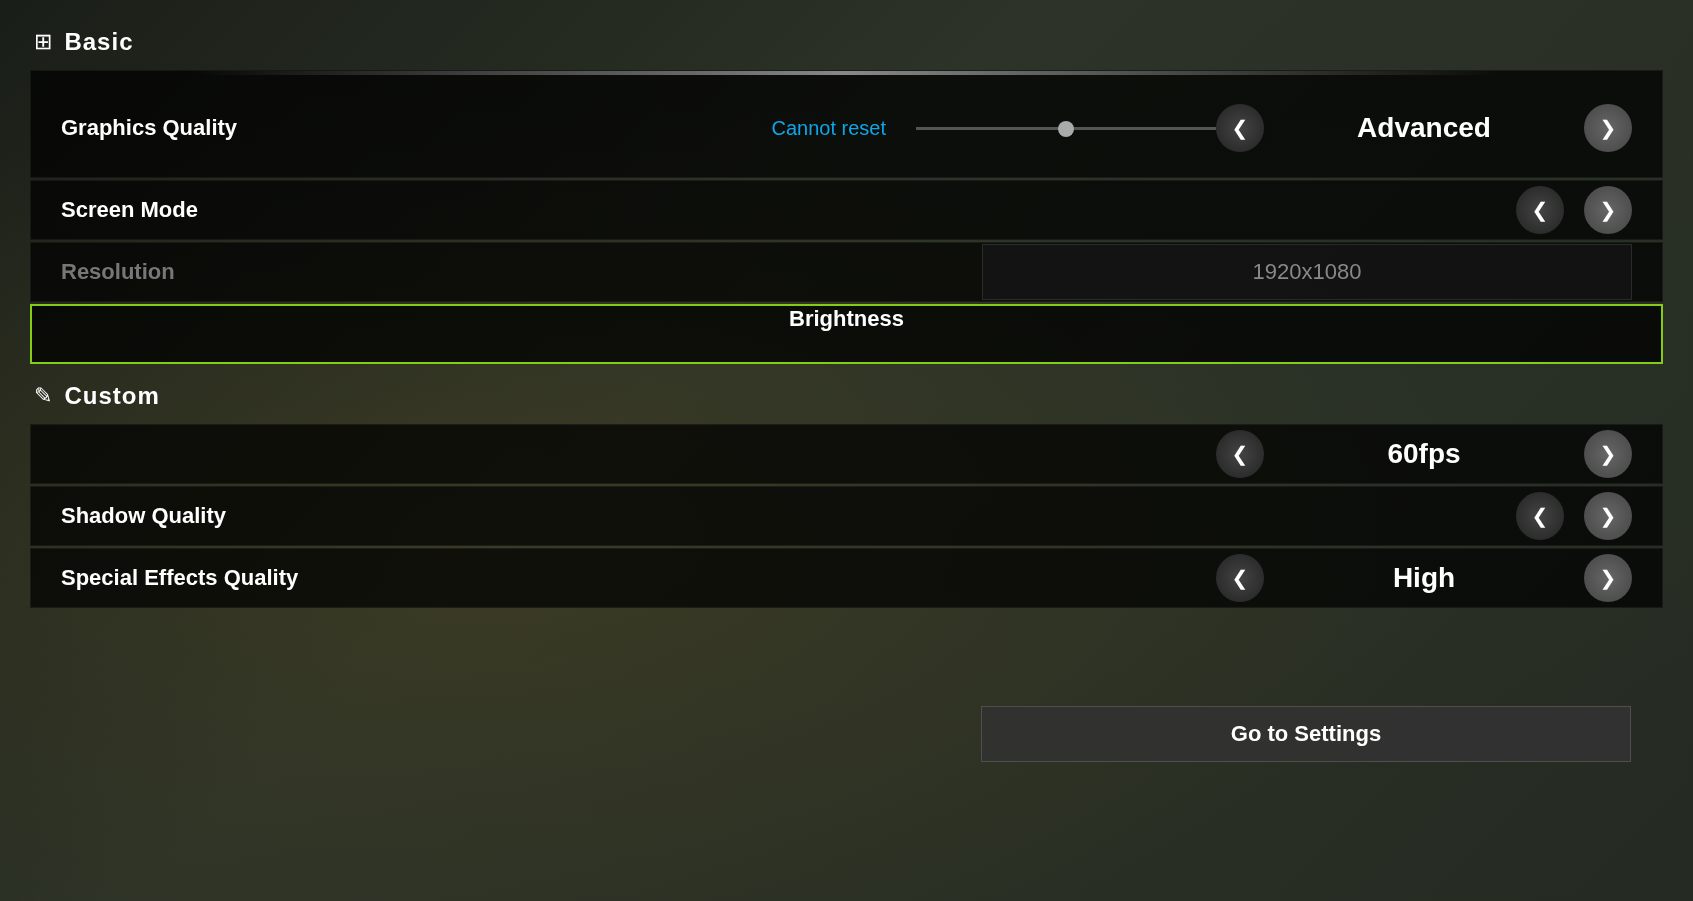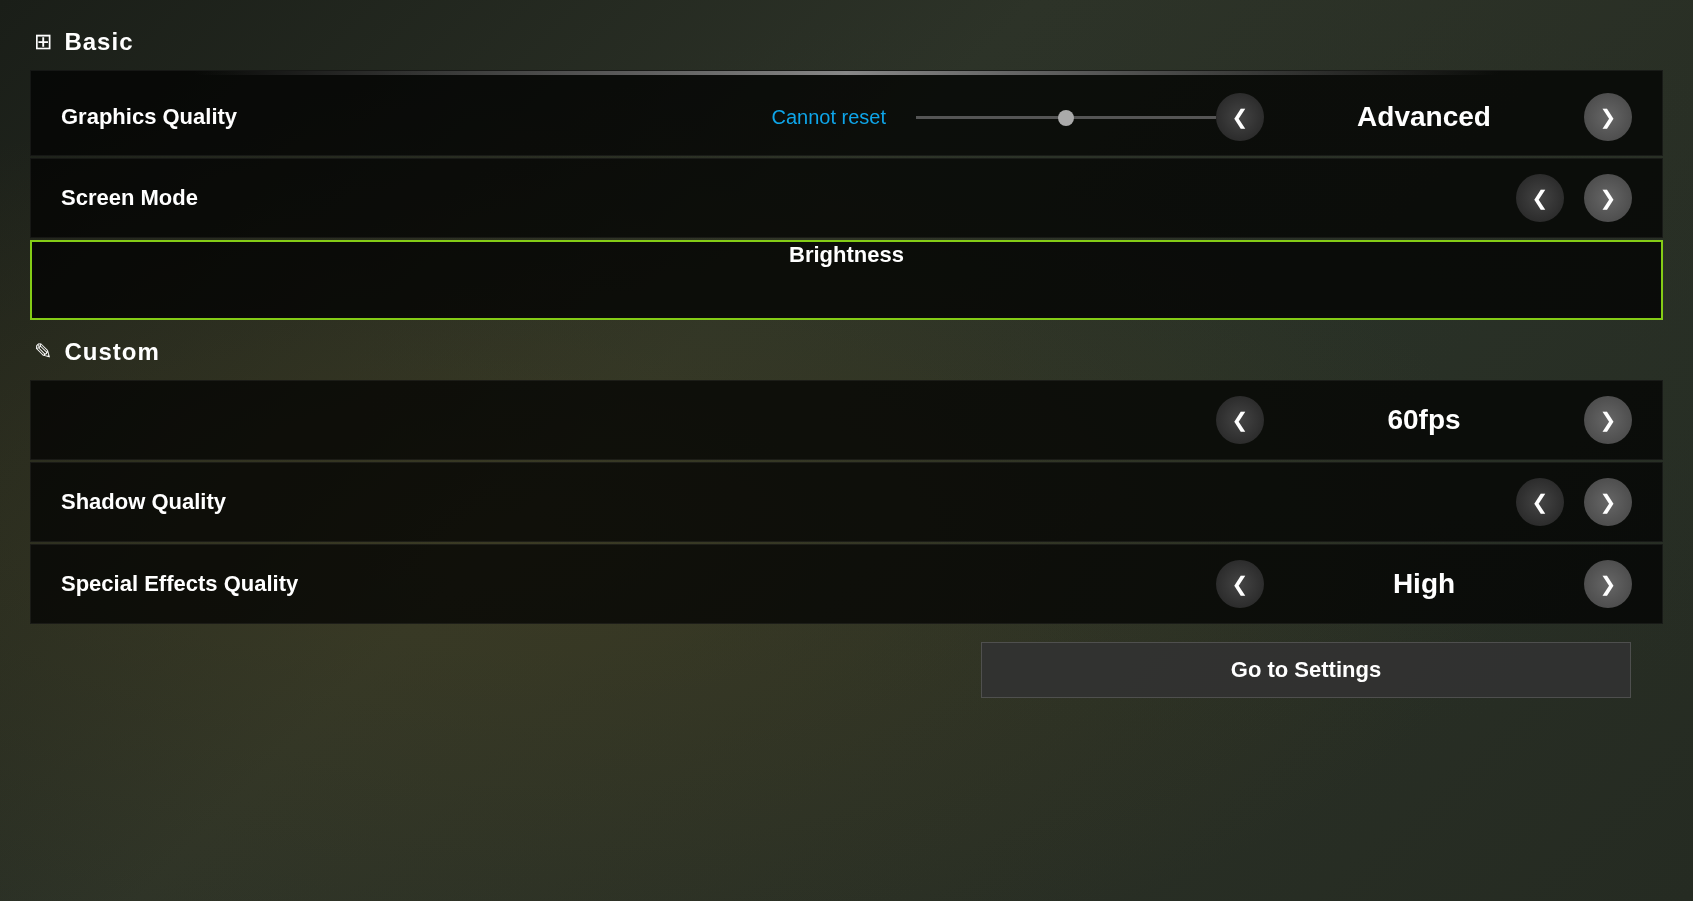--- a/index.html
+++ b/index.html
@@ -50,21 +50,21 @@
       font-weight: 700;
       letter-spacing: 1px;
     }
 
     .settings-row {
       display: flex;
       align-items: center;
       background: rgba(0, 0, 0, 0.72);
       border: 1px solid rgba(255, 255, 255, 0.06);
       margin-bottom: 2px;
-      height: 80px;
+      height: 60px;
       padding: 0 30px;
     }
 
     .settings-row.highlighted {
       border: 2px solid #84cc16;
       background: rgba(0, 0, 0, 0.75);
       flex-direction: column;
     }
 
     .row-label {
@@ -172,21 +172,21 @@
       transform: translateX(-50%);
     }
 
     .custom-section {
       margin-top: 10px;
     }
 
     .settings-row.graphics-row {
       position: relative;
       flex-direction: column;
-      height: 86px;
+      height: 108px;
       padding: 0;
     }
 
     .graphics-top-bar {
       width: 100%;
       height: 4px;
       background: linear-gradient(to right, transparent 10%, #666 40%, #888 50%, #666 60%, transparent 90%);
       margin-bottom: 4px;
     }
 
@@ -229,20 +229,26 @@
   </div>
 
   <div class="settings-row">
     <span class="row-label">Screen Mode</span>
     <div class="row-control">
       <button class="nav-btn left active">❮</button>
       <button class="nav-btn right">❯</button>
     </div>
   </div>
 
+  <div class="settings-row">
+    <span class="row-label dimmed">Resolution</span>
+    <div class="row-control">
+      <div class="resolution-display">1920x1080</div>
+    </div>
+  </div>
 
   <div class="settings-row highlighted">
     <span class="row-label">Brightness</span>
     <div class="row-control">
       <button class="go-to-settings-btn">Go to Settings</button>
     </div>
   </div>
 
   <div class="section-header custom-section">
     <span class="icon">✎</span>

